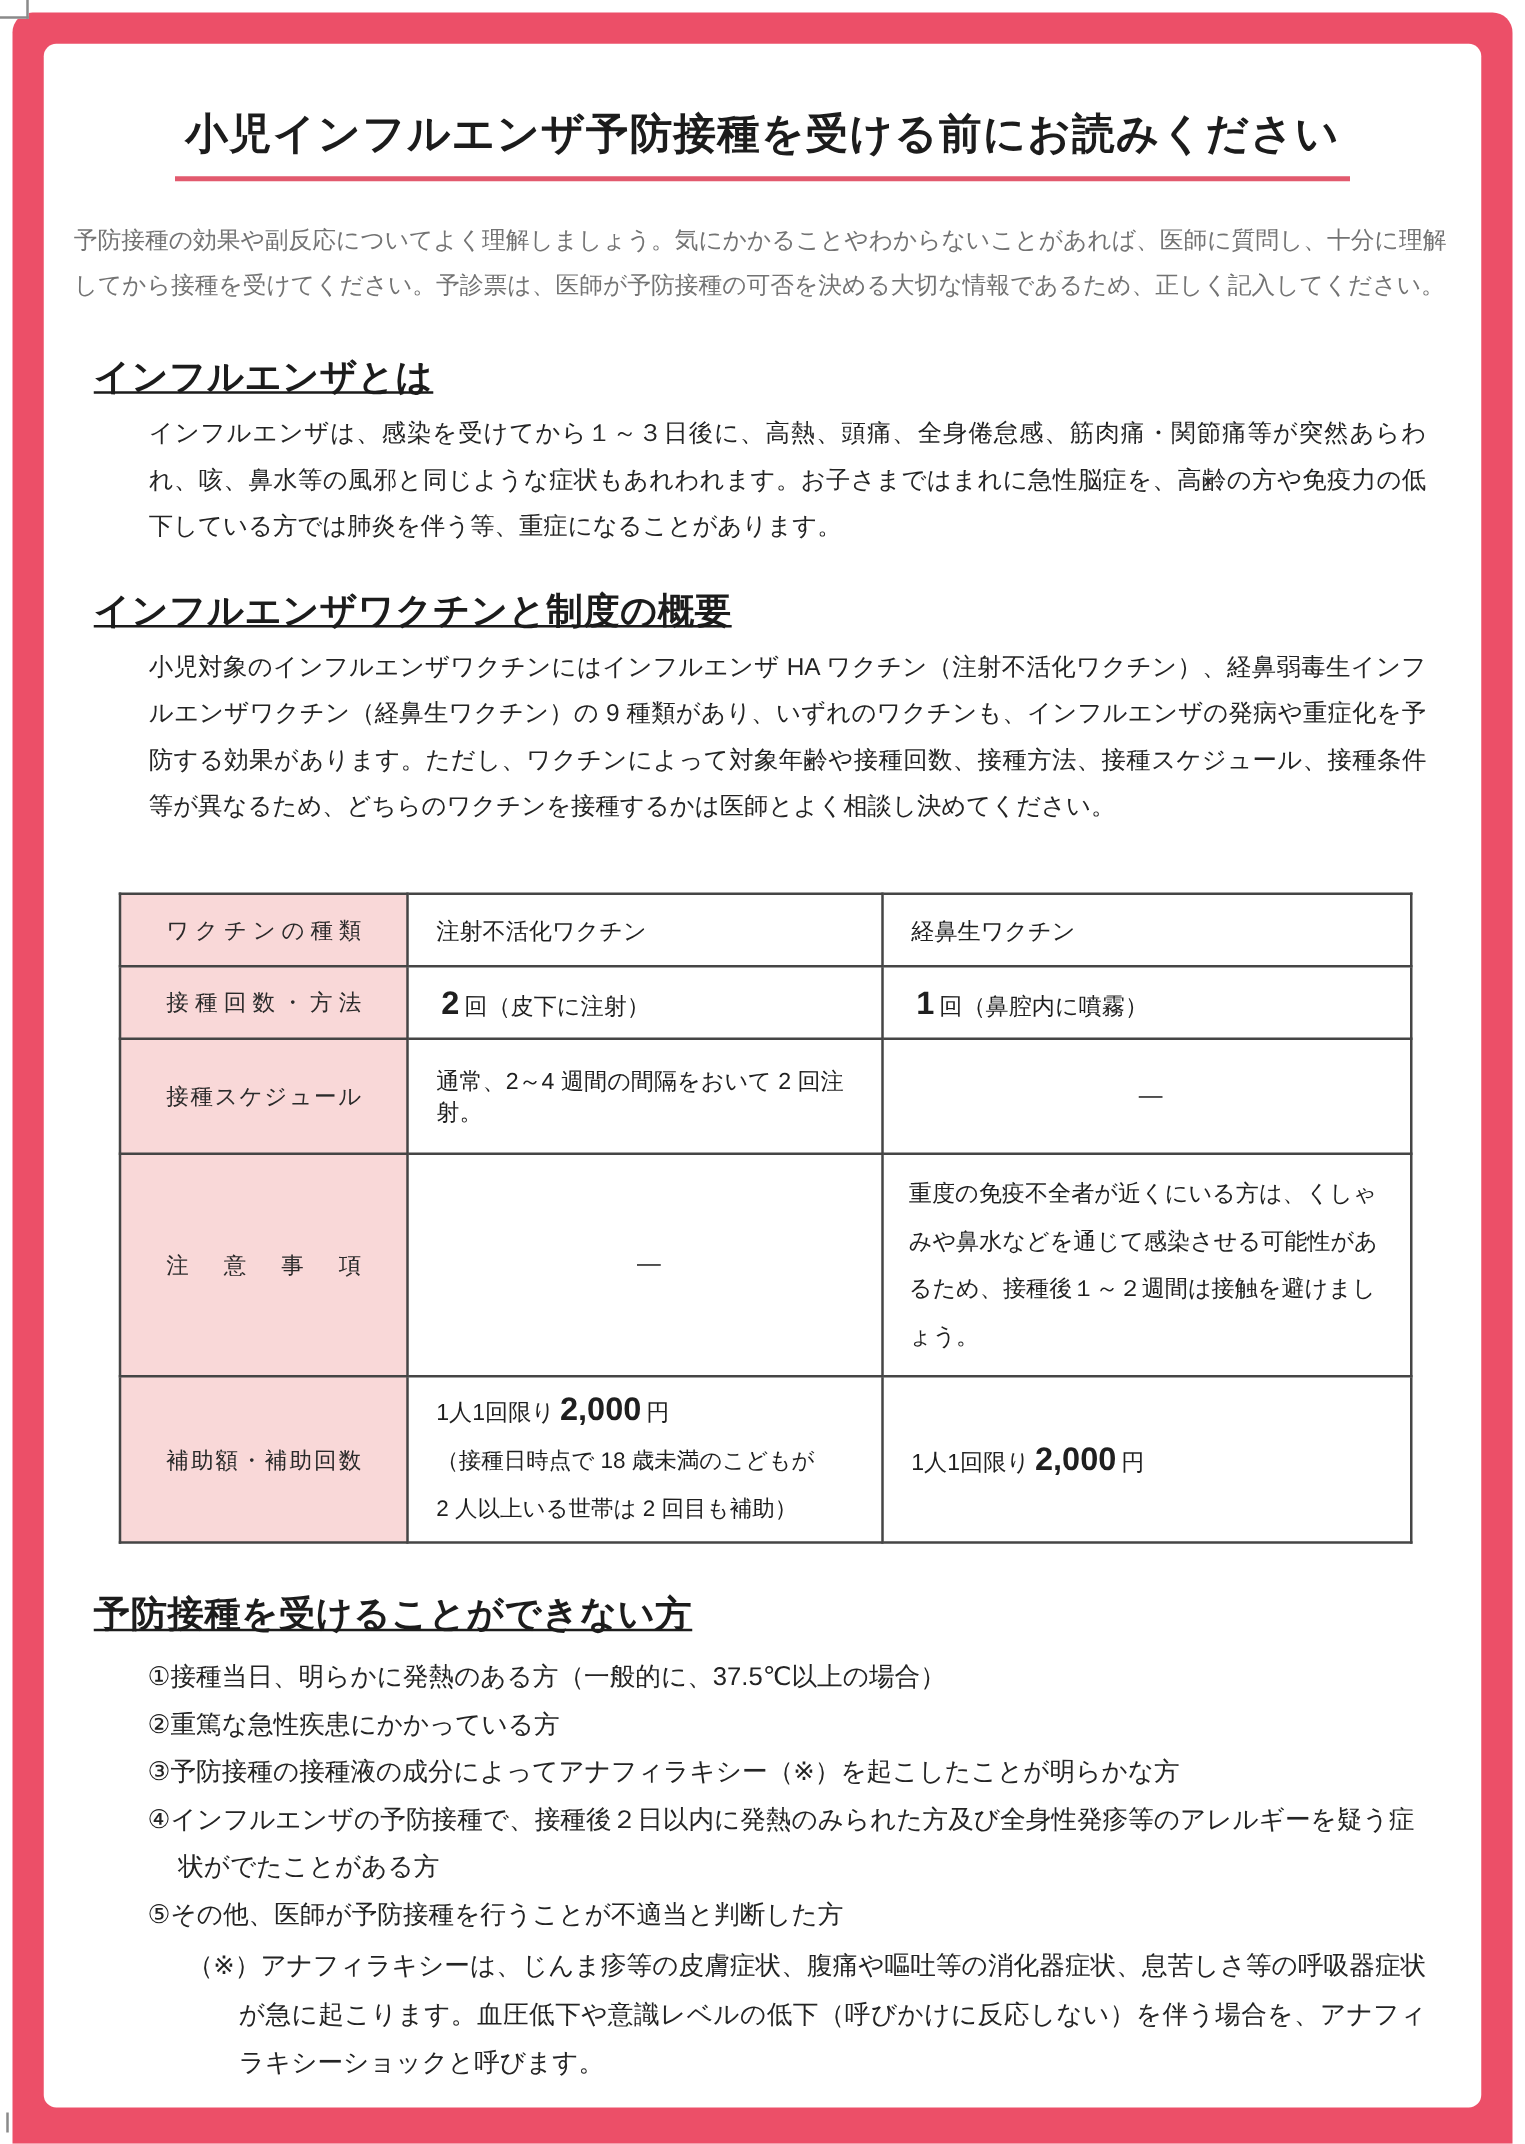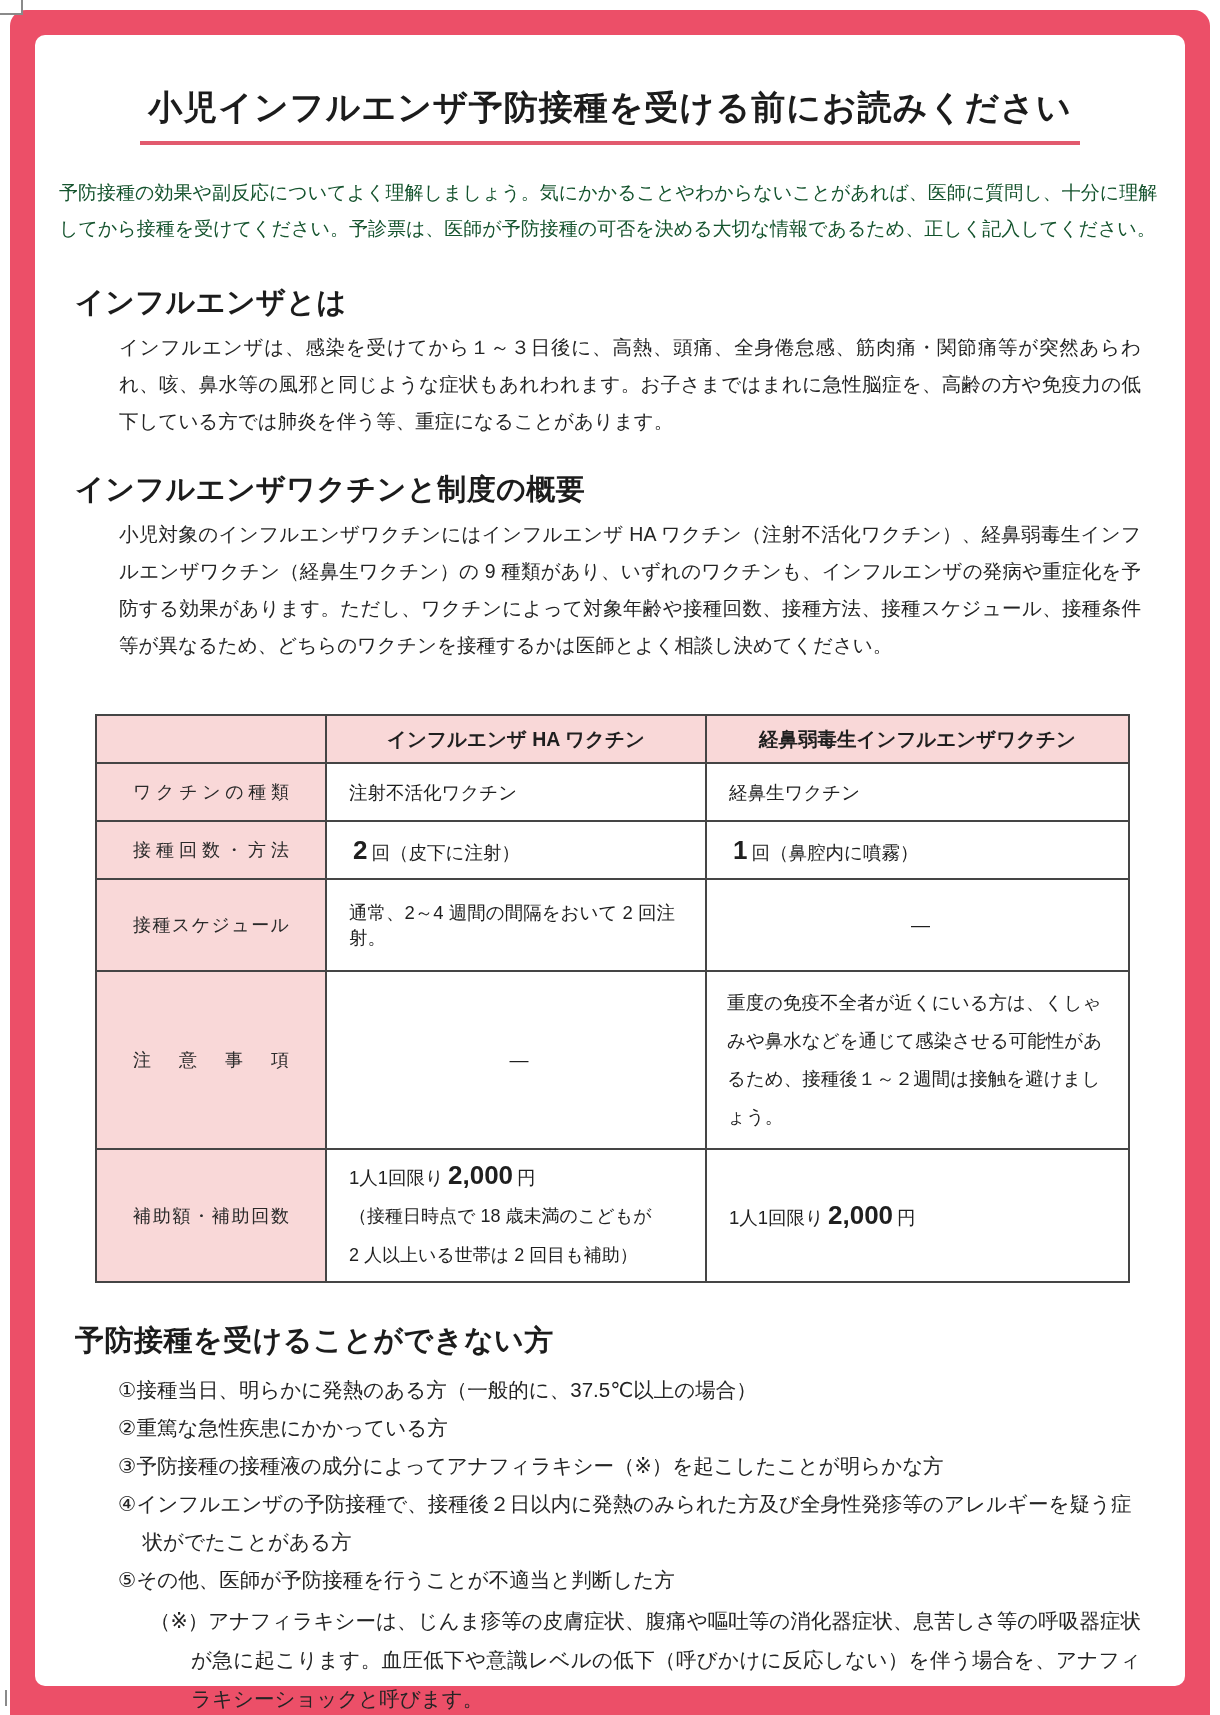--- a/index.html
+++ b/index.html
@@ -11,23 +11,23 @@
          background:#ffffff;border-radius:10px;}
   .scan-mark-tl{position:absolute;left:0;top:0;width:21px;height:13px;background:#fff;
          border-right:2px solid #8a8a8a;border-bottom:2px solid #8a8a8a;z-index:5;}
   .scan-mark-bl{position:absolute;left:0;top:1690px;width:5px;height:16px;background:#fff;
          border-right:2px solid #8a8a8a;z-index:5;}
 
   .title-wrap{text-align:center;margin:0;padding-top:50px;}
   .title{display:inline-block;margin:0;font-size:34px;font-weight:900;letter-spacing:1px;
          color:#1c1c1c;border-bottom:4px solid #e25a6e;padding:0 8px 12px 8px;line-height:44px;}
 
-  .intro{margin:30px 10px 0 24px;font-size:19px;line-height:36px;color:#14532d;}
+  .intro{margin:30px 10px 0 24px;font-size:19px;line-height:36px;color:#737373;}
 
-  .sec-h{margin:0 0 0 40px;font-size:29px;font-weight:900;color:#1c1c1c;line-height:42px;letter-spacing:0.5px;}
+  .sec-h{margin:0 0 0 40px;font-size:29px;font-weight:900;color:#1c1c1c;line-height:42px;letter-spacing:0.5px;text-decoration:underline;}
   .sec-h.s1{margin-top:34px;}
   .sec-h.s2{margin-top:28px;}
   .sec-h.s3{margin-top:36px;}
   .para{margin:6px 44px 0 84px;font-size:19.5px;line-height:37px;text-align:justify;color:#242424;}
 
   table.vax{margin:50px 0 0 60px;border-collapse:collapse;table-layout:fixed;width:1033px;}
   table.vax col.c0{width:230px;} table.vax col.c1{width:380px;} table.vax col.c2{width:423px;}
   table.vax th,table.vax td{border:2px solid #454545;vertical-align:middle;}
   table.vax th{background:#f9d8d8;font-size:19.5px;font-weight:700;text-align:center;height:44px;color:#1f1f1f;}
   td.lbl{background:#f9d8d8;font-size:18px;padding:0 36px;text-align:justify;text-align-last:justify;color:#2a2a2a;}
@@ -68,25 +68,20 @@
     <h2 class="sec-h s2">インフルエンザワクチンと制度の概要</h2>
     <p class="para">小児対象のインフルエンザワクチンにはインフルエンザ HA ワクチン（注射不活化ワクチン）、経鼻弱毒生インフルエンザワクチン（経鼻生ワクチン）の 9 種類があり、いずれのワクチンも、インフルエンザの発病や重症化を予防する効果があります。ただし、ワクチンによって対象年齢や接種回数、接種方法、接種スケジュール、接種条件等が異なるため、どちらのワクチンを接種するかは医師とよく相談し決めてください。</p>
 
     <table class="vax">
       <colgroup>
           <col class="c0">
           <col class="c1">
           <col class="c2">
         </colgroup>
       <tbody>
-          <tr>
-        <th></th>
-        <th>インフルエンザ HA ワクチン</th>
-        <th>経鼻弱毒生インフルエンザワクチン</th>
-      </tr>
       <tr class="r-simple">
         <td class="lbl">ワクチンの種類</td>
         <td class="c">注射不活化ワクチン</td>
         <td class="c">経鼻生ワクチン</td>
       </tr>
       <tr class="r-simple">
         <td class="lbl">接種回数・方法</td>
         <td class="c"><span class="big">2</span><span>回（皮下に注射）</span></td>
         <td class="c"><span class="big">1</span><span>回（鼻腔内に噴霧）</span></td>
       </tr>

